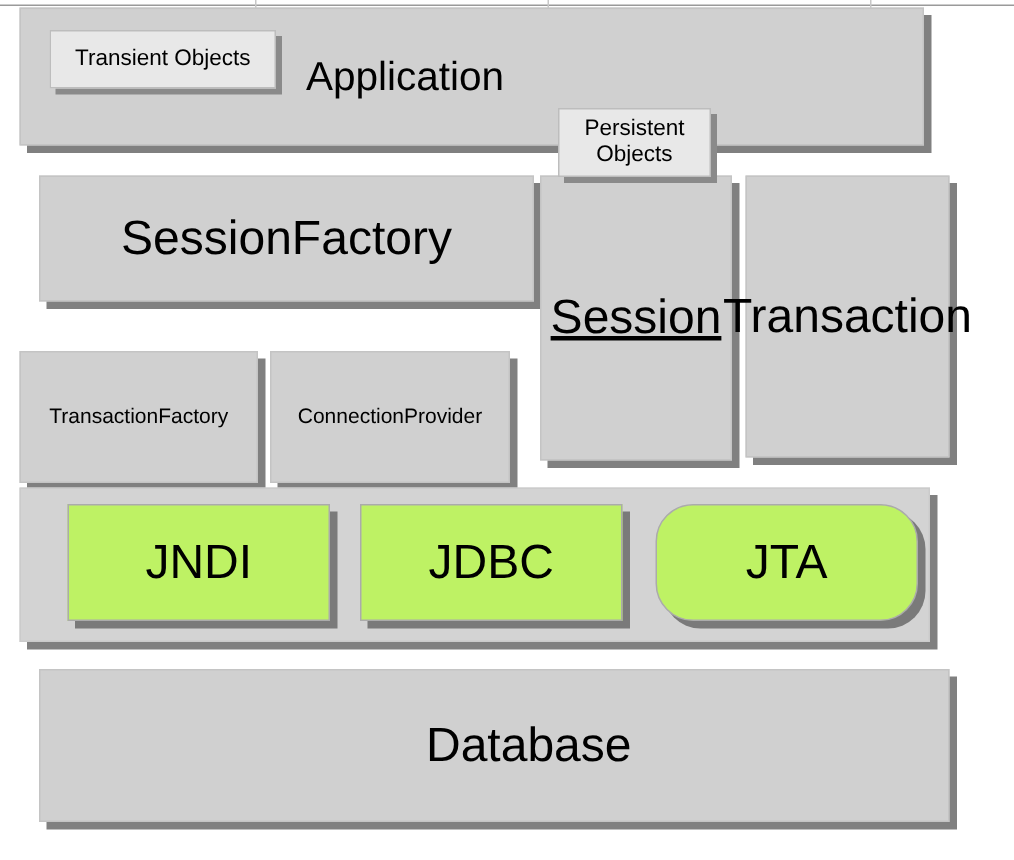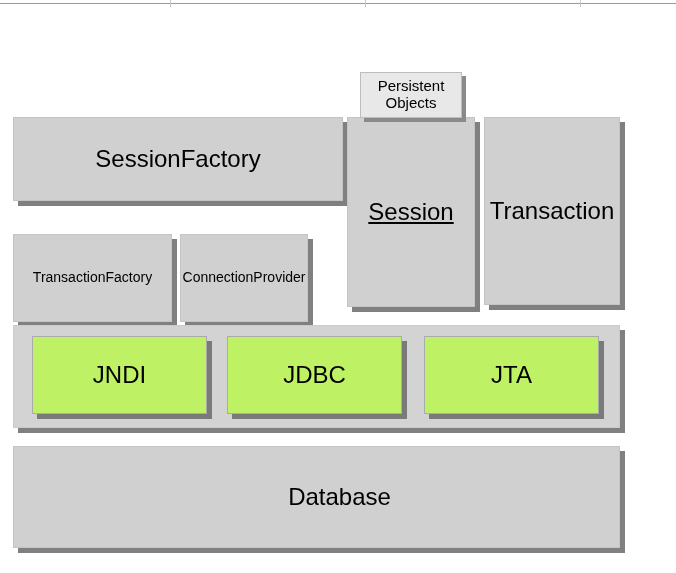--- a/index.html
+++ b/index.html
@@ -60,73 +60,79 @@
     background: #bef264;
     border: 1px solid #ababab;
     box-shadow: 5px 5px 0 0 #7a7a7a;
   }
   .box.container {
     background: #d3d3d3;
     border: 1px solid #cbcbcb;
   }
 
   .fs-lg   { font-size: 27px; }
-  .fs-md   { font-size: 24px; }
+  .fs-md   { font-size: 32px; margin-left: 13px; }
   .fs-sm   { font-size: 15px; }
   .fs-xs   { font-size: 14px; margin-top: 16px; }
 </style>
 </head>
 <body>
 
 <div id="canvas">
 
   <div class="top-rule"></div>
   <div class="top-tick" style="left:170px;"></div>
   <div class="top-tick" style="left:365px;"></div>
   <div class="top-tick" style="left:580px;"></div>
 
+  <div class="box fs-lg" style="left:13px; top:5px; width:603px; height:92px; justify-content:flex-start; padding-left:190px;">
+    <span>Application</span>
+  </div>
 
+  <div class="box light fs-sm" style="left:33px; top:20px; width:151px; height:39px;">
+    <span>Transient Objects</span>
+  </div>
 
   <div class="box fs-md" style="left:13px; top:117px; width:330px; height:84px;">
     <span>SessionFactory</span>
   </div>
 
   <div class="box fs-xs" style="left:13px; top:218px; width:159px; height:88px;">
     <span>TransactionFactory</span>
   </div>
 
-  <div class="box fs-xs" style="left:180px; top:218px; width:128px; height:88px;justify-content:center;">
+  <div class="box fs-xs" style="left:180px; top:218px; width:160px; height:88px;justify-content:center;">
     <span>ConnectionProvider</span>
   </div>
 
   <div class="box fs-md" style="left:347px; top:117px; width:128px; height:190px;text-decoration:underline;">
     <span>Session</span>
   </div>
 
   <div class="box fs-md" style="left:484px; top:117px; width:136px; height:188px;">
     <span>Transaction</span>
   </div>
 
-  <div class="box light fs-sm" style="left:360px; top:72px; width:102px; height:46px; z-index:5;">
+  <div class="box light fs-sm" style="left:372px; top:72px; width:102px; height:46px; z-index:5;">
     <span>Persistent
 Objects</span>
   </div>
 
   <div class="box container" style="left:13px; top:325px; width:607px; height:103px;">
   </div>
 
   <div class="box dark fs-md" style="left:32px; top:336px; width:175px; height:78px;">
     <span>JNDI</span>
   </div>
 
   <div class="box dark fs-md" style="left:227px; top:336px; width:175px; height:78px;text-align:right;">
     <span>JDBC</span>
   </div>
 
-  <div class="box dark fs-md" style="left:424px; top:336px; width:175px; height:78px;">
+  <div class="box dark fs-md" style="left:424px; top:336px; width:175px; height:78px;border-radius:25px;">
     <span>JTA</span>
   </div>
 
   <div class="box fs-md" style="left:13px; top:446px; width:607px; height:102px;padding-left:46px;">
     <span>Database</span>
   </div>
 
 </div>
 
 </body></html>

